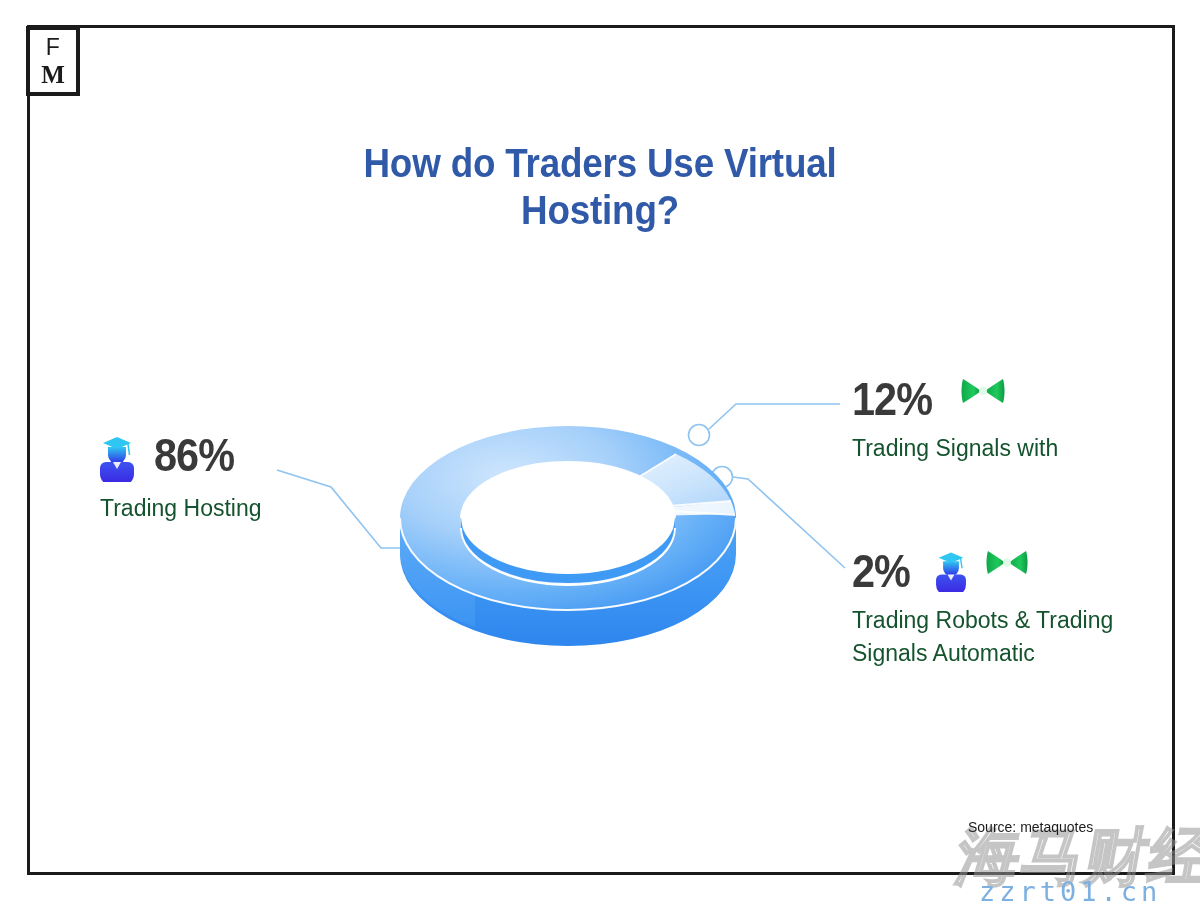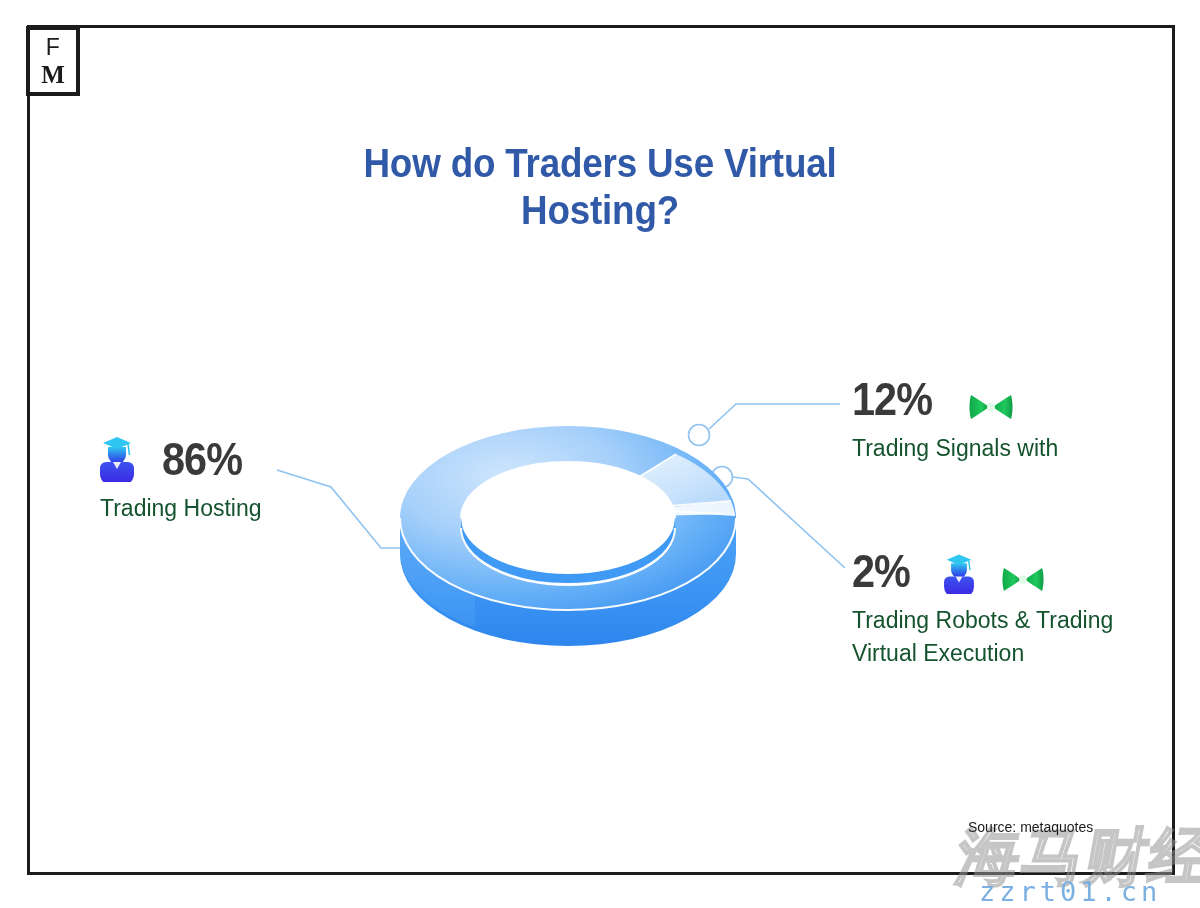--- a/index.html
+++ b/index.html
@@ -29,21 +29,21 @@
 
   
   .donut-wrap{position:absolute;left:395px;top:378px;width:345px;height:280px;}
   .donut-svg{position:absolute;left:0;top:0;}
 
   
   .leaders{position:absolute;left:0;top:0;width:1200px;height:908px;pointer-events:none;}
 
   
   .label{position:absolute;}
-  .pct-row{display:flex;align-items:flex-end;gap:28px;}
+  .pct-row{display:flex;align-items:flex-start;gap:20px;}
   .pct{font-family:"Liberation Sans", sans-serif;font-weight:700;font-size:46px;
        color:#3a3a3a;line-height:1;letter-spacing:-1px;transform:scaleX(.9);
        transform-origin:left center;}
   .cap{font-family:"Liberation Sans", sans-serif;font-weight:400;font-size:23px;
        color:#14532d;line-height:1.45;margin-top:10px;}
 
   .label-left{left:100px;top:432px;width:280px;text-align:left;}
   .label-left .pct-row{justify-content:flex-start;}
   .label-left .cap{text-align:left;}
   .label-12{left:852px;top:376px;width:310px;}
@@ -225,21 +225,21 @@
       <span class="ico bow-sm">
         <svg viewBox="0 0 44 30" width="42" height="29">
           <path d="M2 3 C10 8 16 12 20 15 C16 18 10 22 2 27 C0 20 0 10 2 3 Z" fill="url(#bg1)"></path>
           <path d="M42 3 C34 8 28 12 24 15 C28 18 34 22 42 27 C44 20 44 10 42 3 Z" fill="url(#bg1)"></path>
           <ellipse cx="22" cy="15" rx="4" ry="4.5" fill="#DFFBE8"></ellipse>
         </svg>
       </span>
     </div>
     <div class="cap">
       <div>Trading Robots &amp; Trading</div>
-      <div>Virtual Execution</div>
+      <div>Signals Automatic</div>
     </div>
   </div>
 
   <div class="wm-cn">海马财经</div>
   <div class="source">Source: metaquotes</div>
   <div class="wm-url">zzrt01.cn</div>
 
 </div>
 
 </body></html>

